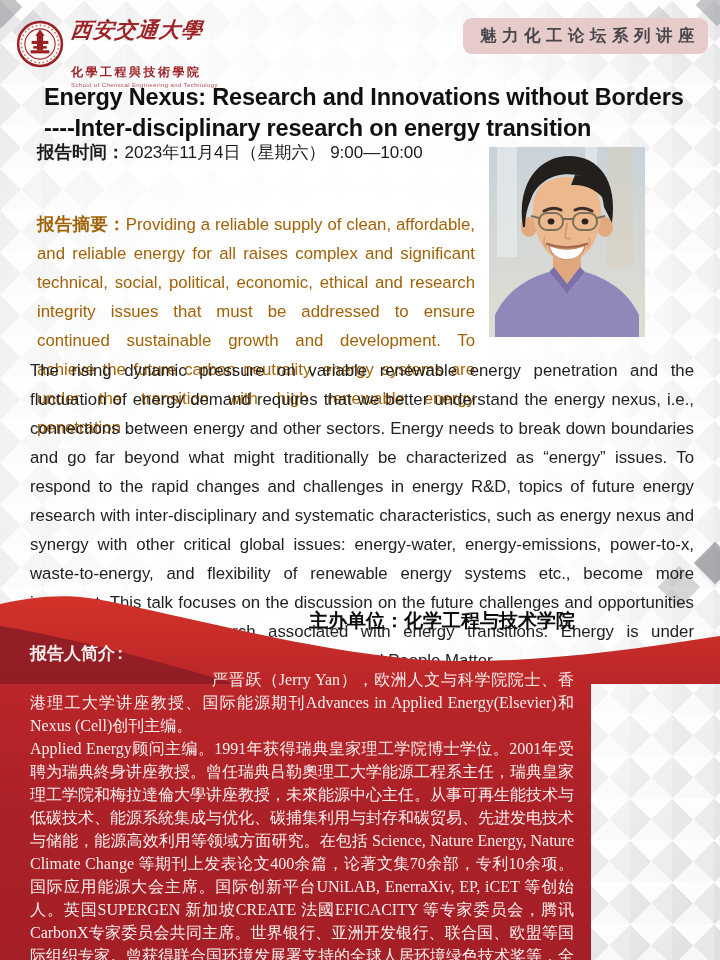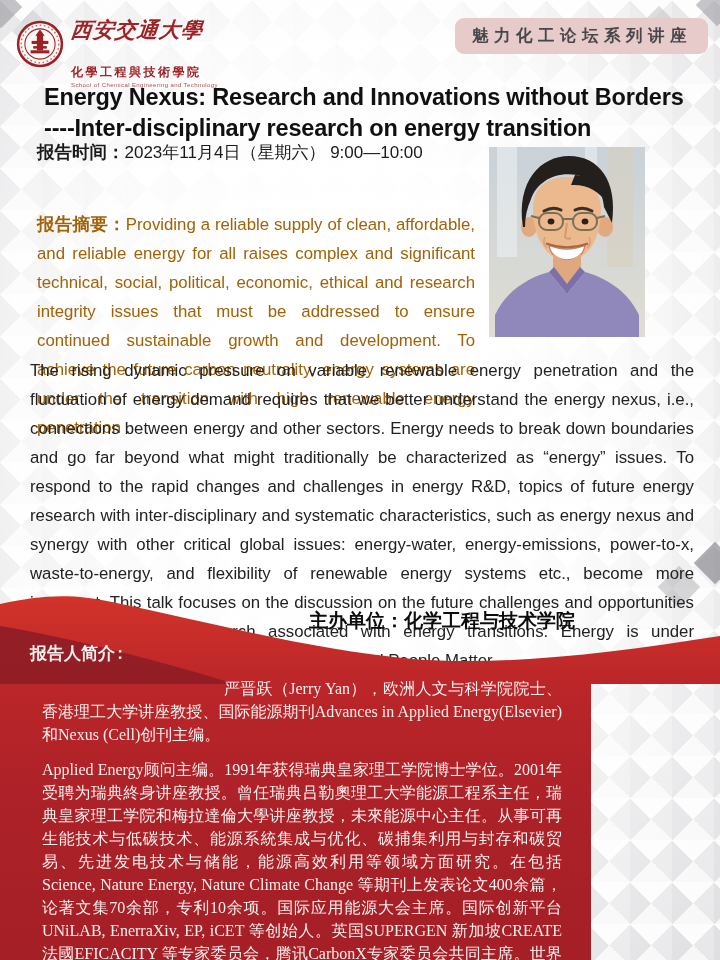--- a/index.html
+++ b/index.html
@@ -32,21 +32,21 @@
   .logo-block{position:absolute;left:16px;top:16px;display:flex;align-items:flex-start;}
   .seal{width:48px;height:48px;margin-top:4px;}
   .logo-text{margin-left:7px;color:#9e2327;}
   .uni-name{font-family:"DejaVu Serif","Liberation Serif",serif;font-style:italic;
     font-weight:bold;font-size:21px;letter-spacing:1px;transform:skewX(-6deg);}
   .school-name{font-size:12px;font-weight:bold;letter-spacing:2.5px;margin-top:20px;}
   .school-name-en{font-size:6px;letter-spacing:.4px;margin-top:1px;color:#b04a4e;}
   .banner{
     position:absolute;right:12px;top:18px;background:#e7caca;border-radius:9px;
     color:#47474b;font-size:16.5px;font-weight:600;letter-spacing:5.5px;
-    padding:7px 16px 7px 17px;
+    padding:7px 8px 7px 17px;
   }
 
   
   .title{position:absolute;left:44px;top:82px;margin:0;font-size:23.5px;line-height:31px;
     font-weight:bold;color:#101010;letter-spacing:-.2px;}
   .title span{display:block;}
 
   
   .info-row{position:absolute;left:37px;font-size:17px;color:#1a1a1a;white-space:nowrap;}
   .row-time{top:140px;}
@@ -66,21 +66,21 @@
   
   .red-section{position:absolute;left:0;top:592px;width:591px;height:368px;}
   .organizer{position:absolute;top:16px;right:16px;font-size:19px;font-weight:bold;
     color:#0c0c0c;z-index:3;}
   .wave{position:absolute;top:0;left:0;width:720px;height:92px;display:block;z-index:1;}
   .red-body{position:absolute;top:90px;left:0;right:0;bottom:0;
     background:linear-gradient(180deg,#bb2629 0%,#ac2128 45%,#a51f26 100%);z-index:0;}
   .bio{position:absolute;top:50px;left:30px;right:17px;z-index:2;color:#f7efee;}
   .bio-label{font-size:17px;font-weight:bold;margin:0 0 3px 0;
     font-family:Liberation Mono, monospace;}
-  .bio p{margin:12px;font-family:"Liberation Serif","DejaVu Serif",serif;
+  .bio p{margin:0;font-family:"Liberation Serif","DejaVu Serif",serif;
     font-size:16px;line-height:23px;text-align:justify;}
   .bio-p1{text-indent:182px;}
 </style>
 </head>
 <body>
 
 <div class="poster">
   <div class="bg-pattern"></div>
   <div class="bg-fade"></div>
   <div class="dmd d1"></div>

